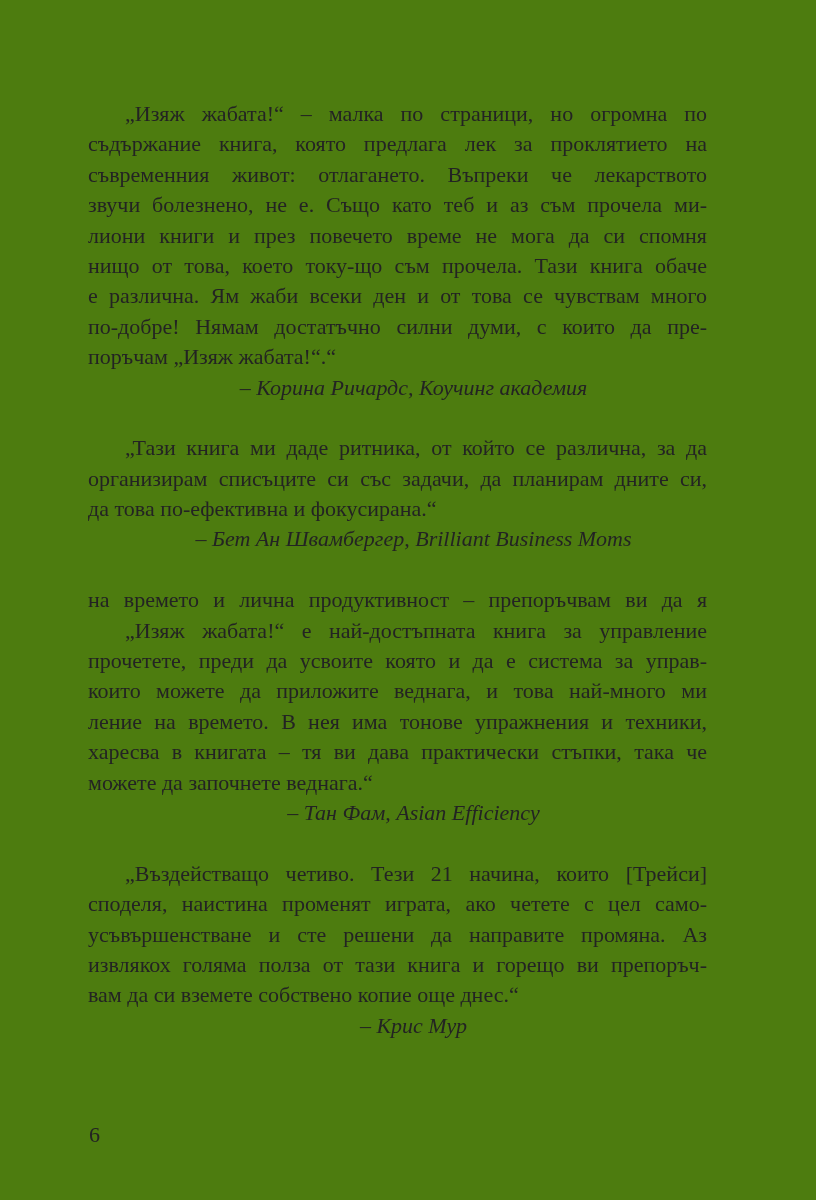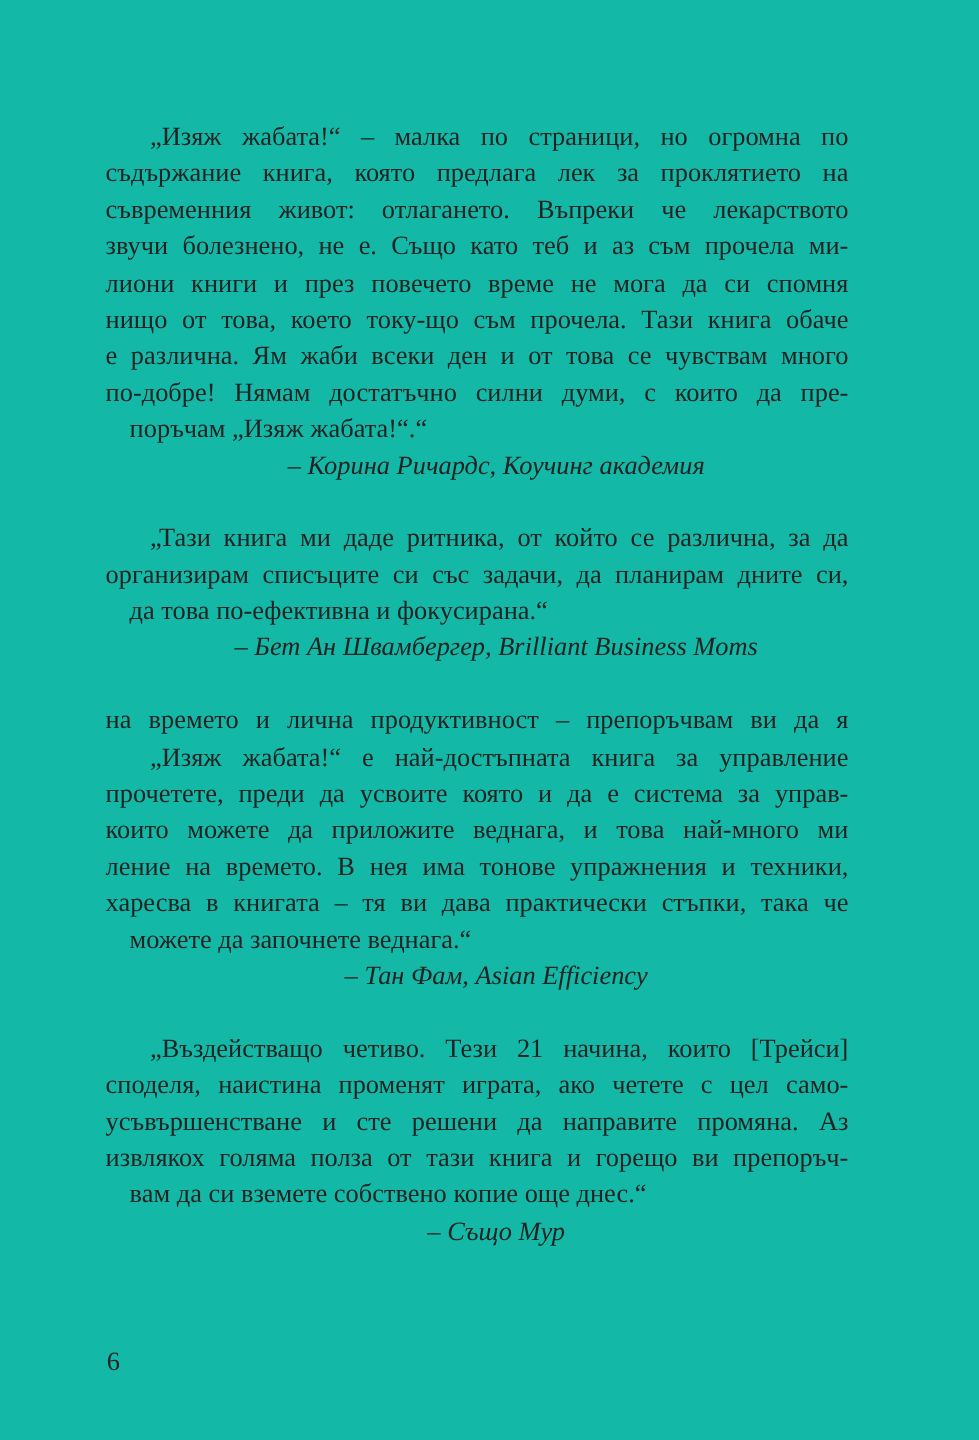--- a/index.html
+++ b/index.html
@@ -11,21 +11,21 @@
     height: 1200px;
     position: relative;
     background: #fefefe;
     font-family: "Liberation Serif", "DejaVu Serif", serif;
     color: #232323;
     overflow: hidden;
   }
   .page {
     position: absolute;
     inset: 0;
-    background: #14b8a6;
+    background: #4d7c0f;
   }
   .text-block {
     position: absolute;
     left: 88px;
     top: 99px;
     width: 619px;
   }
   .review + .review {
     margin-top: 30.4px; 
   }
@@ -39,21 +39,20 @@
     text-align: justify;
     text-align-last: justify;
     white-space: normal;
   }
   .line.first {
     text-indent: 37px;
   }
   .line.last {
     text-align: left;
     text-align-last: left;
-    margin-left: 20px;
   }
   .attribution {
     font-size: 22px;
     line-height: 30.4px;
     height: 30.4px;
     font-style: italic;
     padding-left: 32px;
     text-align: center;
   }
   .page-number {
@@ -100,19 +99,19 @@
       <p class="line last">можете да започнете веднага.“</p>
       <p class="attribution">– Тан Фам, Asian Efficiency</p>
     </section>
 
     <section class="review">
       <p class="line first">„Въздействащо четиво. Тези 21 начина, които [Трейси]</p>
       <p class="line">споделя, наистина променят играта, ако четете с цел само-</p>
       <p class="line">усъвършенстване и сте решени да направите промяна. Аз</p>
       <p class="line">извлякох голяма полза от тази книга и горещо ви препоръч-</p>
       <p class="line last">вам да си вземете собствено копие още днес.“</p>
-      <p class="attribution">– Също Мур</p>
+      <p class="attribution">– Крис Мур</p>
     </section>
 
   </main>
 
   <div class="page-number">6</div>
 </div>
 
 </body></html>

